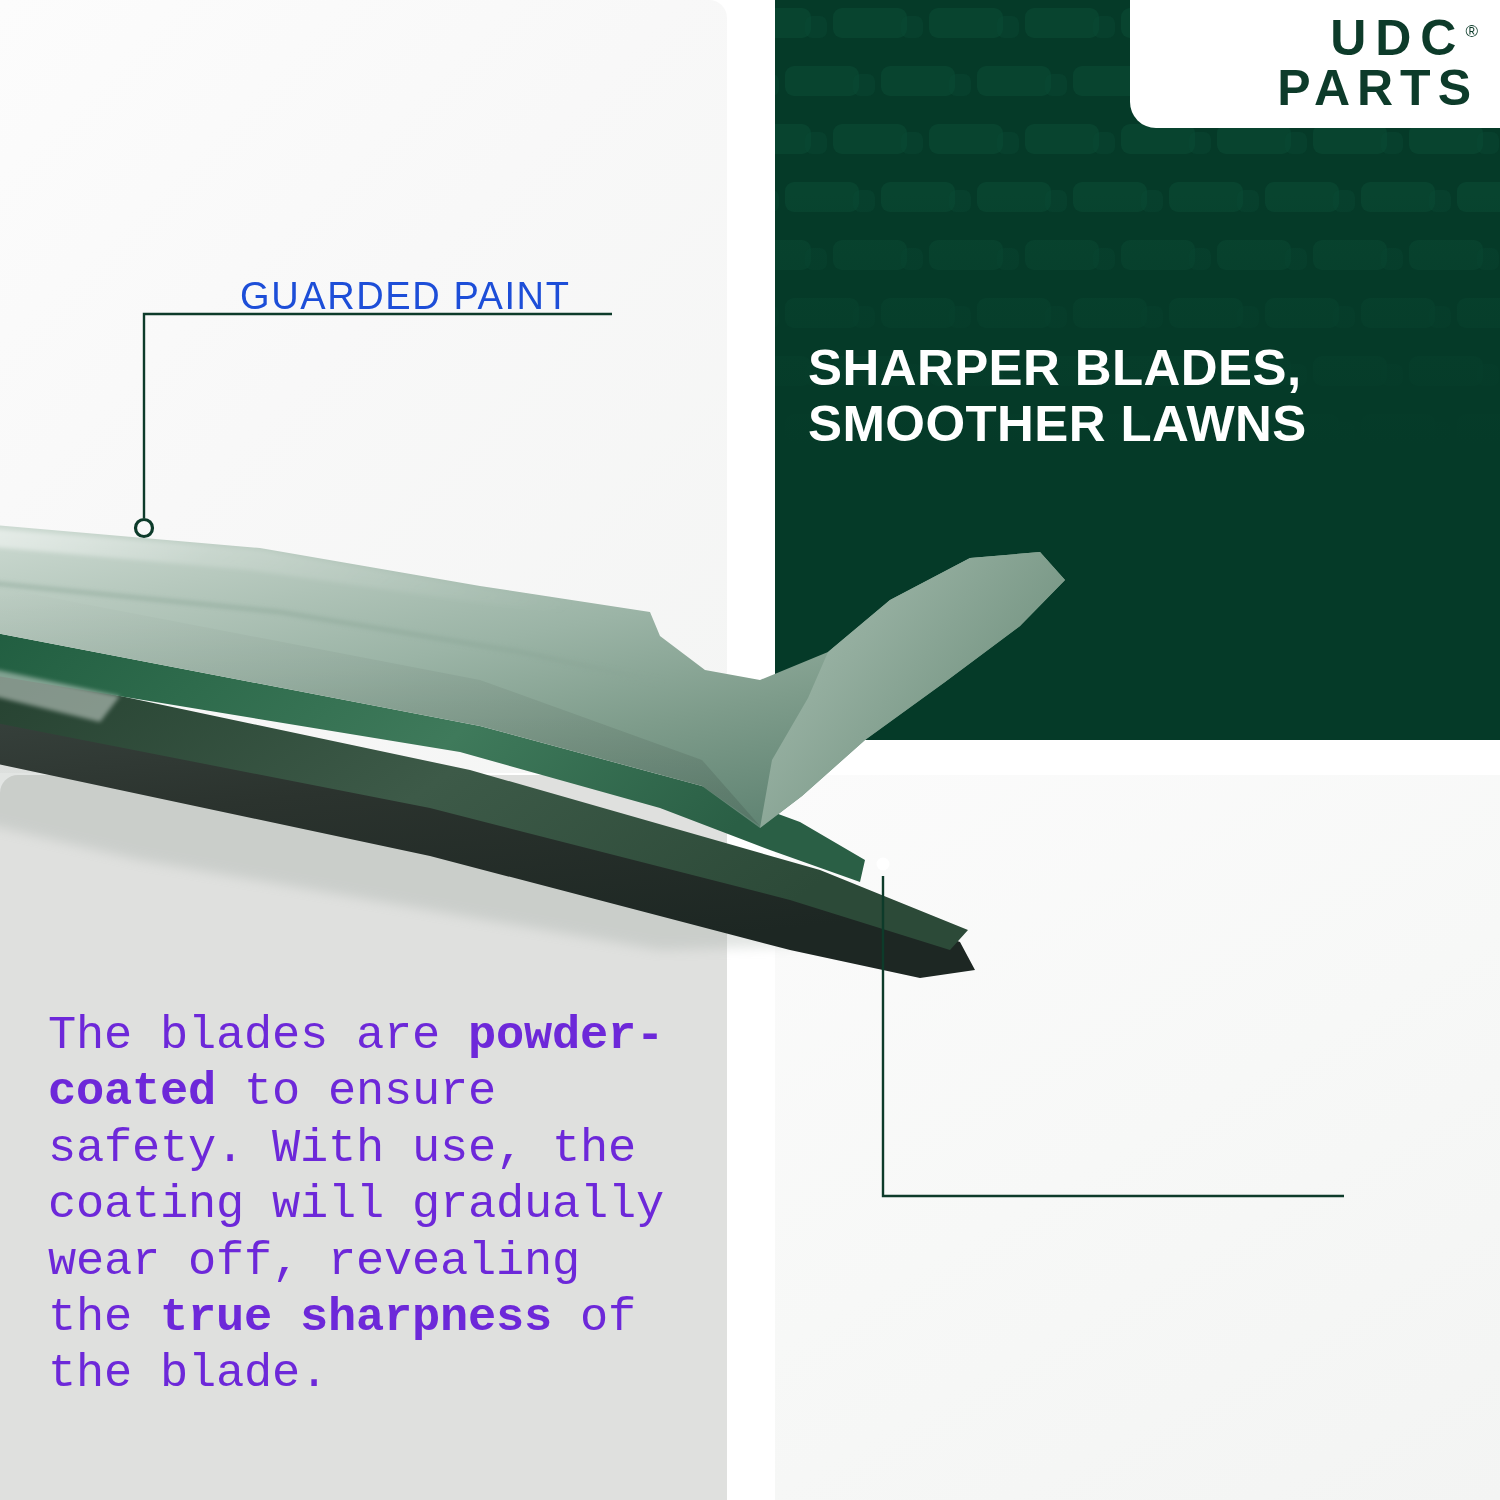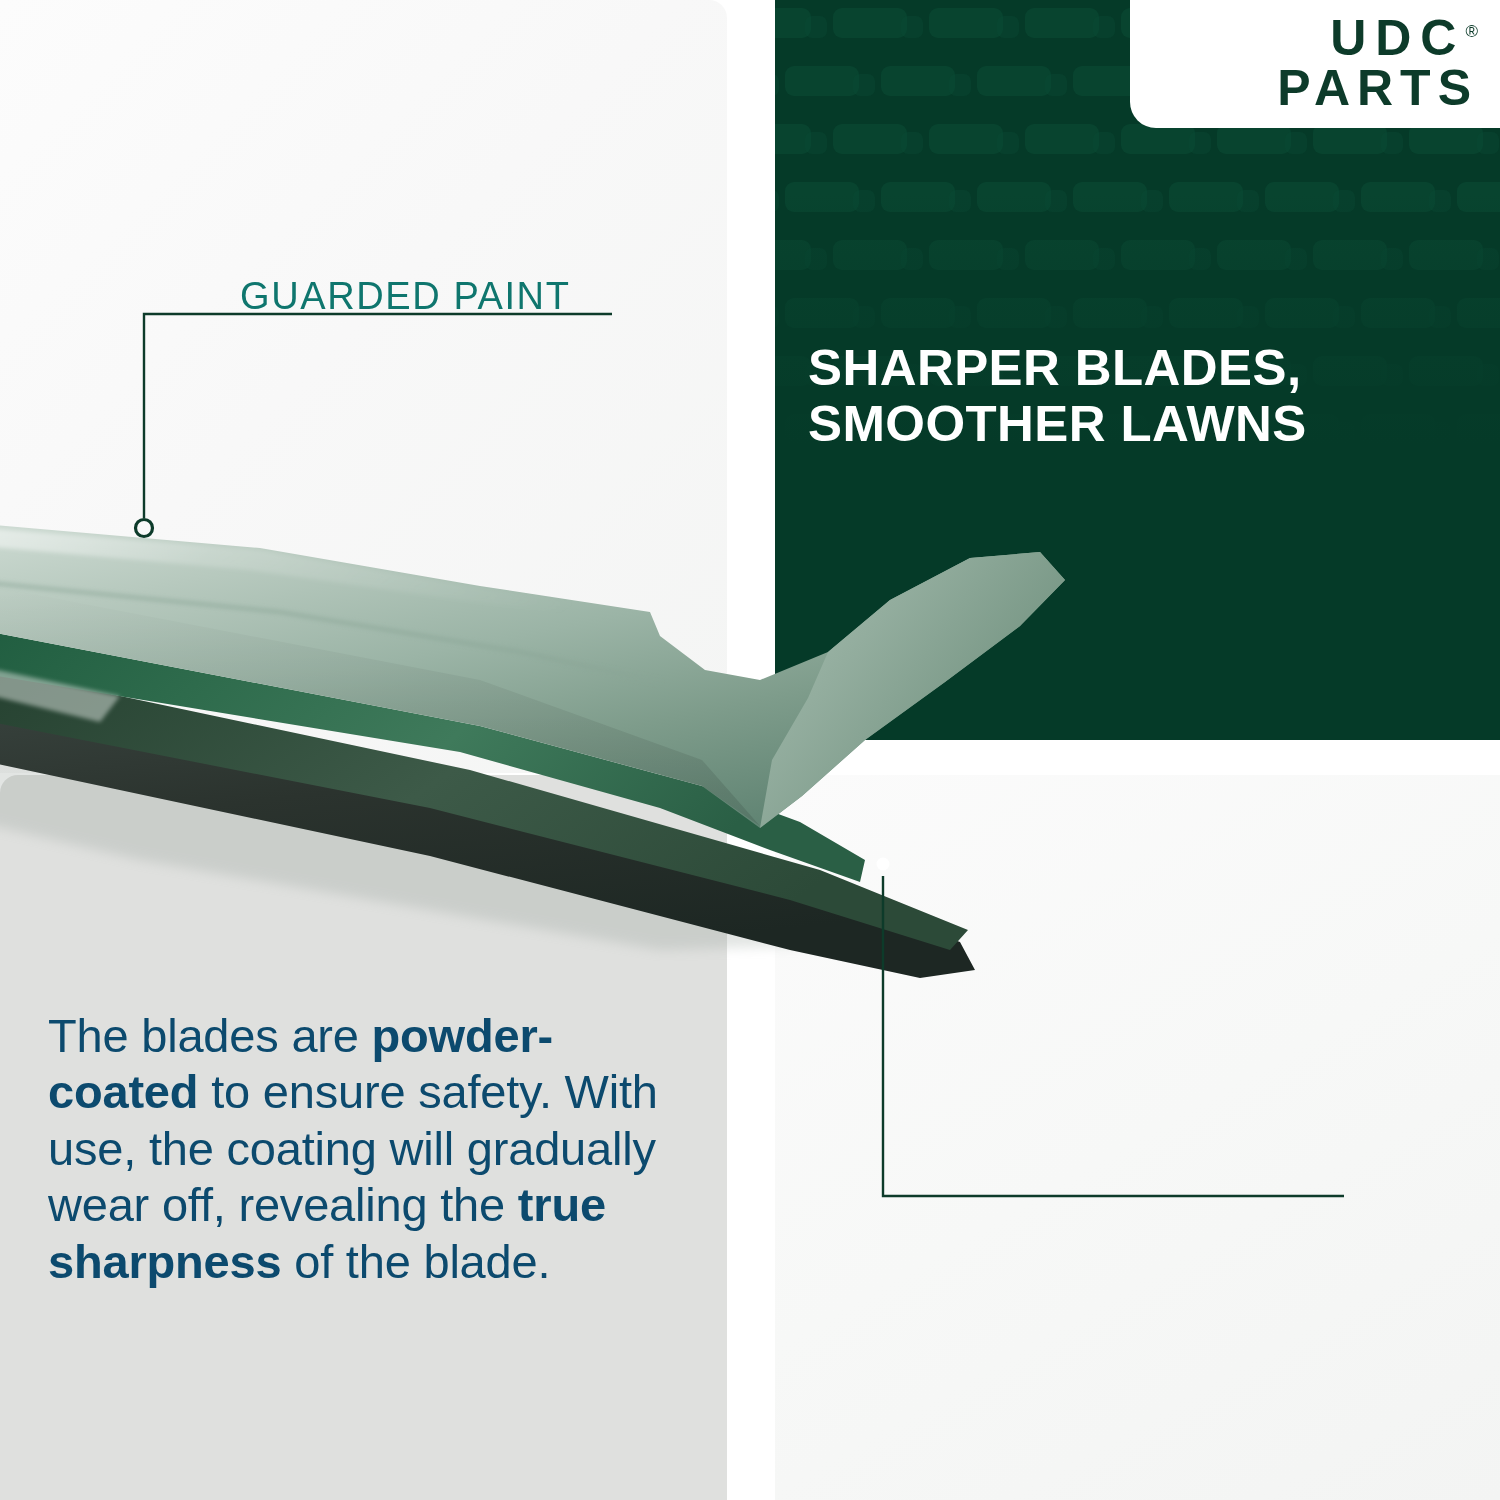--- a/index.html
+++ b/index.html
@@ -129,40 +129,40 @@
     left: -40px; top: 430px;
     width: 1240px; height: 560px;
     z-index: 5;
     pointer-events: none;
   }
 
   
   .callout-label {
     position: absolute;
     font-family: "Liberation Sans", sans-serif;
-    color: #0f766e;
+    color: #1d4ed8;
     font-size: 38px;
     letter-spacing: 1.6px;
     font-weight: 400;
     white-space: nowrap;
     z-index: 9;
   }
   #label-guarded { left: 240px; top: 275px; }
   #label-sharp  { left: 1008px; top: 1145px; }
 
   .leader { position: absolute; z-index: 9; }
 
   
   #body-copy {
     position: absolute;
     left: 48px; top: 1008px;
     width: 640px;
     z-index: 9;
-    color: #0c4a6e;
-    font-family: Liberation Sans, sans-serif;
+    color: #6d28d9;
+    font-family: Liberation Mono, monospace;
     font-size: 47px;
     line-height: 1.20;
     font-weight: 400;
     letter-spacing: -0.2px;
   }
   #body-copy b { font-weight: 700; }
 </style>
 </head>
 <body>
 

